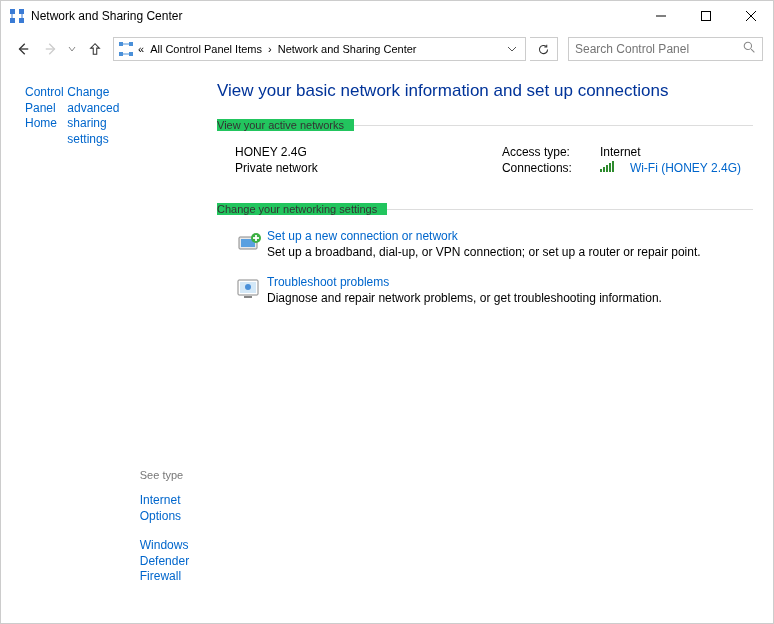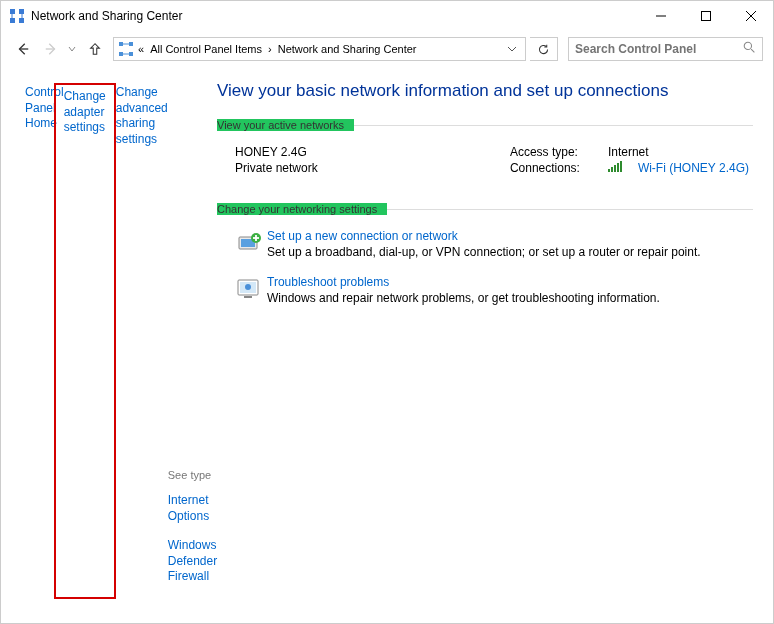--- a/index.html
+++ b/index.html
@@ -17,42 +17,42 @@
     .nav-arrow { width: 24px; height: 24px; display: flex; align-items: center; justify-content: center; cursor: pointer; color: #555; }
     .nav-arrow.disabled { color: #ccc; }
     .nav-arrow svg { width: 14px; height: 14px; }
     .chevron-small { width: 10px; color: #888; display:flex; align-items:center; justify-content:center;}
     .up-arrow { width: 20px; height: 20px; display:flex; align-items:center; justify-content:center; margin: 0 4px; cursor:pointer;}
     .addressbar { flex: 1; height: 24px; border: 1px solid #ccc; display: flex; align-items: center; padding: 0 4px; font-size: 11px; gap: 2px; }
     .addr-icon { width:16px; height:16px; margin-right:2px;}
     .addr-dd { margin-left: auto; color: #555; padding:0 4px; cursor:pointer;}
     .refresh-btn { width: 28px; height: 24px; border: 1px solid #ccc; border-left:none; display:flex; align-items:center; justify-content:center; cursor:pointer;}
     .searchbox { width: 195px; height: 24px; border: 1px solid #ccc; margin-left: 6px; display: flex; align-items: center; padding: 0 6px; }
-    .searchbox input { border: none; outline: none; flex: 1; font-size: 12px; color: #555; background: transparent; font-weight: bold;}
+    .searchbox input { border: none; outline: none; flex: 1; font-size: 12px; color: #555; background: transparent;}
     .searchbox .search-icon { color: #888; }
     
     
     .content { display: flex; height: calc(100% - 66px); }
     .sidebar { width: 210px; padding: 18px 14px 14px 24px; display: flex; flex-direction: row; }
     .sidebar .link { color: #0066cc; font-size: 12px; margin-bottom: 14px; cursor: pointer; line-height: 1.3;}
     .sidebar .highlighted { border: 2px solid #d40000; padding: 4px 8px; display: inline-block; margin-left: -10px; margin-bottom: 10px; margin-top:-2px;}
     .sidebar .highlighted .link { margin-bottom: 0; }
     .sidebar-bottom { margin-top: auto; margin-bottom: 10px;}
     .sidebar .heading { color: #777; font-size: 11px; margin-bottom: 12px; }
     
     .main { flex: 1; padding: 14px 20px 14px 6px; }
     .main-title { color: #003399; font-size: 17px; margin-bottom: 18px; }
     .section-heading { font-size: 11px; color: #333; position: relative; margin-bottom: 14px; }
     .section-heading::after { content: ""; position: absolute; top: 50%; height: 1px; background: #ddd; left: 0; right: 0; z-index: 0; }
     .section-heading span { background: #22c55e; position: relative; z-index: 1; padding-right: 10px; }
     
     .network-row { display: flex; margin-bottom: 26px; padding-left: 18px; gap: 40px; }
     .net-left .net-name { font-weight: normal; font-size: 12px; }
     .net-left .net-type { font-size: 12px; margin-top: 2px; }
-    .net-right { margin-left: auto; margin-right: 4px;}
+    .net-right { margin-left: auto; margin-right: 12px;}
     .net-right .kv { display: flex; gap: 8px; font-size: 12px; margin-bottom: 2px; align-items:center;}
     .net-right .kv .k { width: 90px; }
     .net-link { color: #0066cc; cursor: pointer; display:inline-flex; align-items:center; gap:16px;}
     .signal-icon { display:inline-block; }
     
     .settings-list { padding-left: 18px; }
     .settings-item { display: flex; gap: 4px; margin-bottom: 16px; align-items: flex-start; }
     .settings-icon { width: 28px; height: 28px; flex-shrink: 0; display:flex; align-items:center; justify-content:center;}
     .settings-text .s-link { color: #0066cc; font-size: 12px; cursor: pointer; }
     .settings-text .s-desc { font-size: 12px; margin-top: 2px; }
@@ -150,23 +150,20 @@
           <line x1="10" y1="10" x2="14" y2="14" stroke="#888" stroke-width="1.3"></line>
         </svg>
     </span>
   </div>
 </div>
 
 <div class="content">
 
   <div class="sidebar">
     <div class="link">Control Panel Home</div>
-    <div class="highlighted">
-      <div class="link">Change adapter settings</div>
-    </div>
     <div class="link">Change advanced sharing settings</div>
     <div class="sidebar-bottom">
       <div class="heading">See type</div>
       <div class="link">Internet Options</div>
       <div class="link">Windows Defender Firewall</div>
     </div>
   </div>
 
   <div class="main">
     <div class="main-title">View your basic network information and set up connections</div>
@@ -223,18 +220,18 @@
         <div class="settings-icon">
           <svg viewBox="0 0 28 28" width="28" height="28">
               <rect x="3" y="5" width="20" height="15" rx="1" fill="#fff" stroke="#888"></rect>
               <rect x="5" y="7" width="16" height="11" fill="#d4e8f7"></rect>
               <circle cx="13" cy="12" r="3" fill="#4a90d9"></circle>
               <line x1="9" y1="22" x2="17" y2="22" stroke="#888" stroke-width="2"></line>
             </svg>
         </div>
         <div class="settings-text">
           <div class="s-link">Troubleshoot problems</div>
-          <div class="s-desc">Windows and repair network problems, or get troubleshooting information.</div>
+          <div class="s-desc">Diagnose and repair network problems, or get troubleshooting information.</div>
         </div>
       </div>
     </div>
   </div>
 </div>
 
 </body></html>

